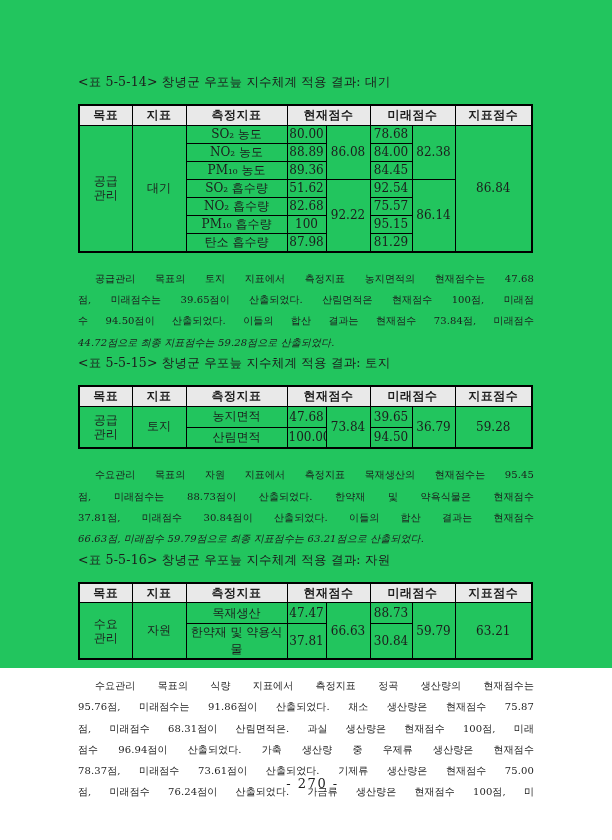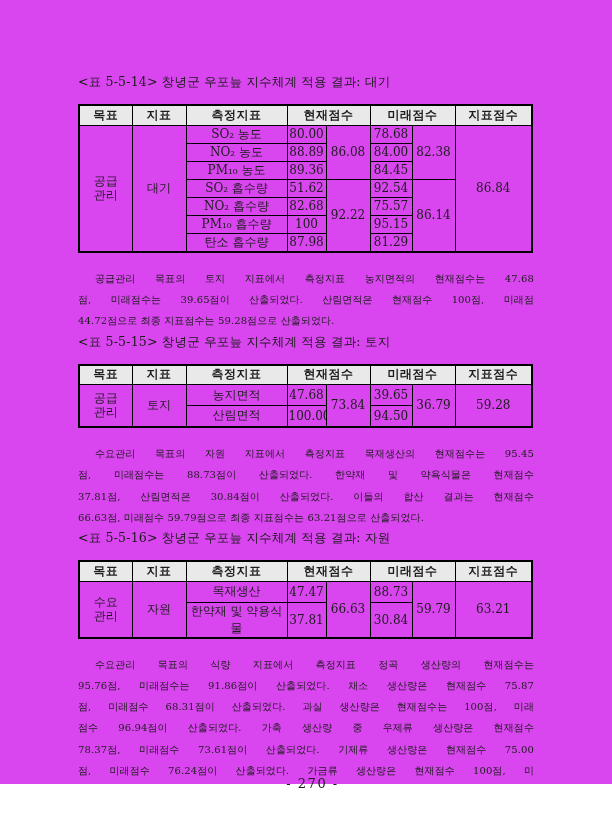--- a/index.html
+++ b/index.html
@@ -4,21 +4,21 @@
 <style>
   * { box-sizing: border-box; }
   html, body { margin: 0; padding: 0; }
   body {
     width: 612px; height: 840px;
     background: #ffffff;
     font-family: "DejaVu Serif", "Liberation Serif", serif;
     color: #1c1c1c;
     overflow: hidden;
   }
-  .page { position: relative; width: 612px; height: 784px; background: #d946ef; }
+  .page { position: relative; width: 612px; height: 668px; background: #22c55e; }
   .content { position: absolute; left: 78px; top: 74px; width: 456px; }
 
   .caption { font-size: 12.5px; line-height: 16px; letter-spacing: 0.2px; }
   .caption-gap { margin-top: 2px; }
 
   table.score-table {
     border-collapse: collapse;
     table-layout: fixed;
     width: 453px;
     margin-top: 14px;
@@ -39,21 +39,21 @@
     border-bottom: 1.5px solid #000;
     letter-spacing: 0.5px;
   }
   table.t1 td { height: 18px; }
   table.t2 td, table.t3 td { height: 21px; }
   td.goal-cell { white-space: pre-line; line-height: 14px; }
 
   .para { margin-top: 15px; font-size: 10px; line-height: 21.4px; letter-spacing: 0.1px; }
   .para3 { line-height: 21.2px; }
   .jline { text-align: justify; text-align-last: justify; white-space: normal; }
-  .jline.jlast { text-align-last: left; }
+  .jline.jlast { text-align-last: left; font-style: italic; }
   .jline.jfirst { padding-left: 17px; }
 
   .page-number {
     position: absolute; left: 13px; right: 0; top: 776px;
     text-align: center;
     font-size: 13px;
     letter-spacing: 1.5px;
     color: #1c1c1c;
   }
 </style>
@@ -129,20 +129,21 @@
           <td>탄소 흡수량</td>
           <td>87.98</td>
           <td>81.29</td>
         </tr>
       </tbody>
     </table>
 
     <div class="para">
         <div class="jline jfirst">공급관리 목표의 토지 지표에서 측정지표 농지면적의 현재점수는 47.68</div>
         <div class="jline">점, 미래점수는 39.65점이 산출되었다. 산림면적은 현재점수 100점, 미래점</div>
+        <div class="jline">수 94.50점이 산출되었다. 이들의 합산 결과는 현재점수 73.84점, 미래점수</div>
         <div class="jline jlast">44.72점으로 최종 지표점수는 59.28점으로 산출되었다.</div>
       </div>
 
     <div class="caption caption-gap">&lt;표 5-5-15&gt; 창녕군 우포늪 지수체계 적용 결과: 토지</div>
 
     <table class="score-table t2">
       <colgroup>
         <col style="width:53px">
           <col style="width:54px">
           <col style="width:101px">
@@ -178,21 +179,21 @@
           <td>산림면적</td>
           <td>100.00</td>
           <td>94.50</td>
         </tr>
       </tbody>
     </table>
 
     <div class="para">
         <div class="jline jfirst">수요관리 목표의 자원 지표에서 측정지표 목재생산의 현재점수는 95.45</div>
         <div class="jline">점, 미래점수는 88.73점이 산출되었다. 한약재 및 약욕식물은 현재점수</div>
-        <div class="jline">37.81점, 산림면적은 30.84점이 산출되었다. 이들의 합산 결과는 현재점수</div>
+        <div class="jline">37.81점, 미래점수 30.84점이 산출되었다. 이들의 합산 결과는 현재점수</div>
         <div class="jline jlast">66.63점, 미래점수 59.79점으로 최종 지표점수는 63.21점으로 산출되었다.</div>
       </div>
 
     <div class="caption caption-gap">&lt;표 5-5-16&gt; 창녕군 우포늪 지수체계 적용 결과: 자원</div>
 
     <table class="score-table t3">
       <colgroup>
         <col style="width:53px">
           <col style="width:54px">
           <col style="width:101px">
@@ -228,21 +229,21 @@
           <td>한약재 및 약용식물</td>
           <td>37.81</td>
           <td>30.84</td>
         </tr>
       </tbody>
     </table>
 
     <div class="para para3">
         <div class="jline jfirst">수요관리 목표의 식량 지표에서 측정지표 정곡 생산량의 현재점수는</div>
         <div class="jline">95.76점, 미래점수는 91.86점이 산출되었다. 채소 생산량은 현재점수 75.87</div>
-        <div class="jline">점, 미래점수 68.31점이 산출되었다. 과실 생산량은 현재점수는 100점, 미래</div>
+        <div class="jline">점, 미래점수 68.31점이 산림면적은. 과실 생산량은 현재점수 100점, 미래</div>
         <div class="jline">점수 96.94점이 산출되었다. 가축 생산량 중 우제류 생산량은 현재점수</div>
         <div class="jline">78.37점, 미래점수 73.61점이 산출되었다. 기제류 생산량은 현재점수 75.00</div>
         <div class="jline">점, 미래점수 76.24점이 산출되었다. 가금류 생산량은 현재점수 100점, 미</div>
       </div>
 
   </div>
 
   <div class="page-number">- 270 -</div>
 </div>
 

